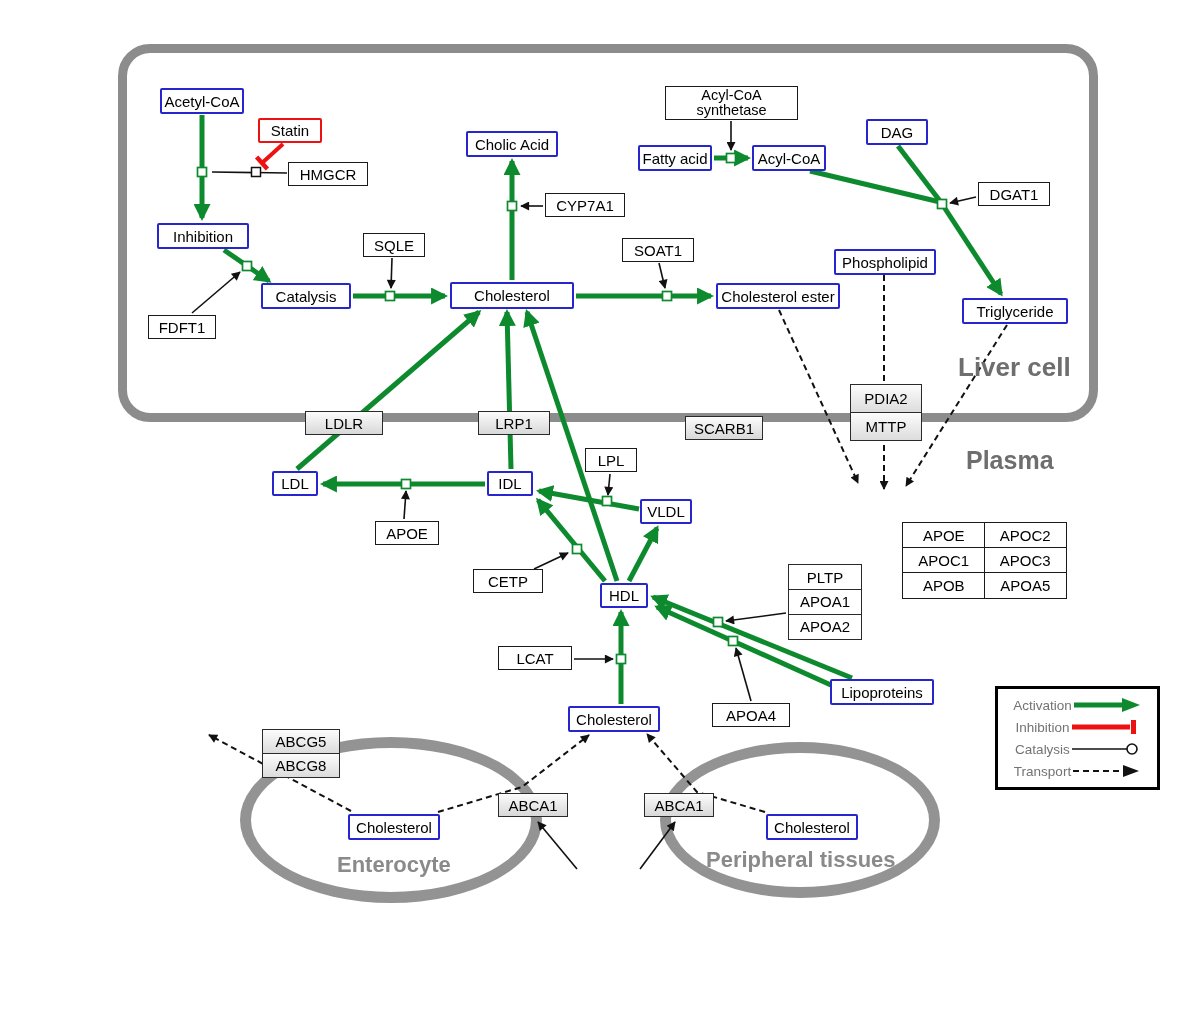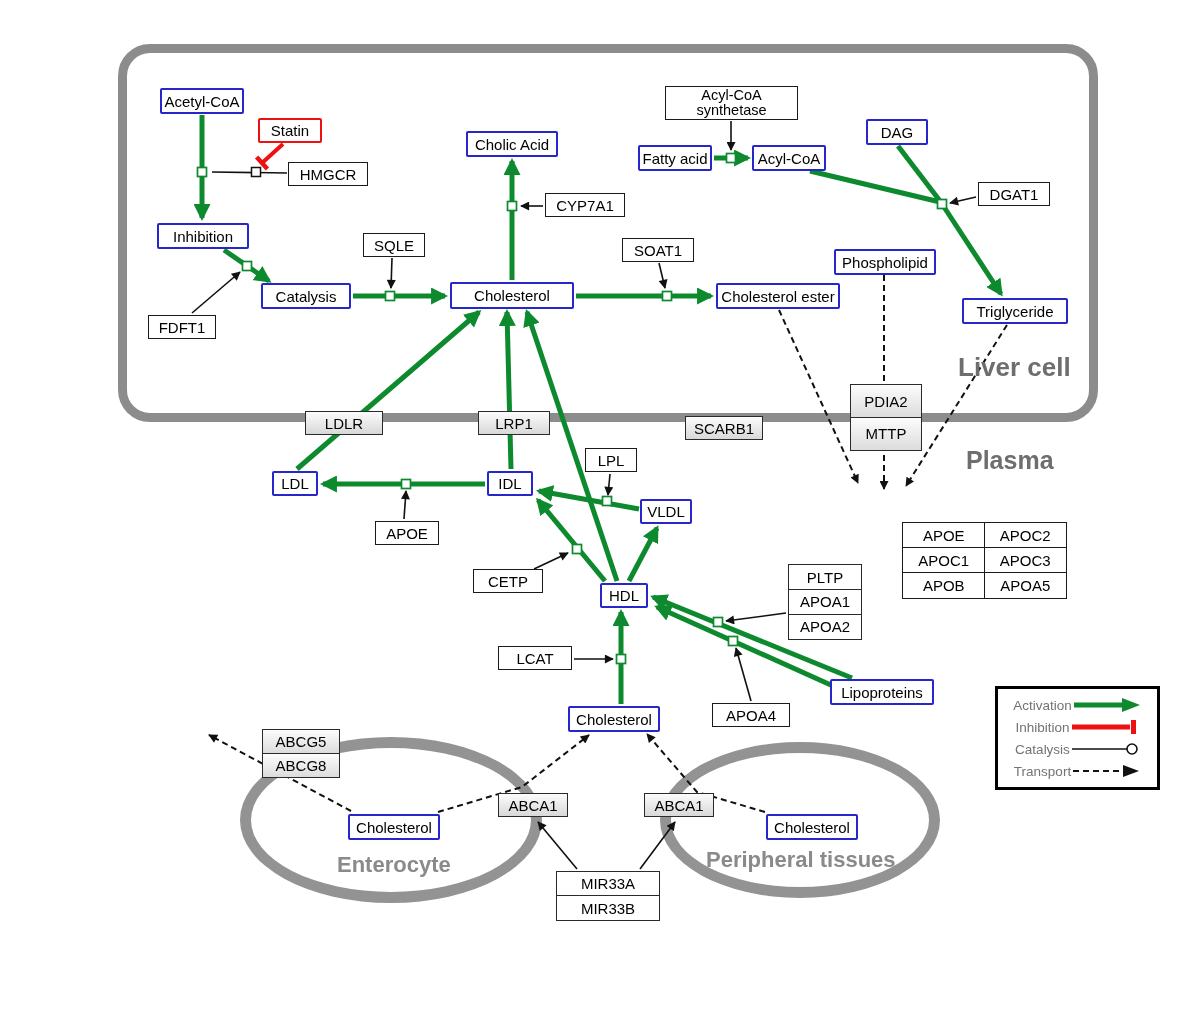--- a/index.html
+++ b/index.html
@@ -179,31 +179,27 @@
   <div class="node enzyme" style="left:473px;top:569px;width:70px;height:24px">CETP</div>
   <div class="node enzyme" style="left:498px;top:646px;width:74px;height:24px">LCAT</div>
   <div class="node enzyme" style="left:712px;top:703px;width:78px;height:24px">APOA4</div>
 
   <div class="node mem" style="left:305px;top:411px;width:78px;height:24px">LDLR</div>
   <div class="node mem" style="left:478px;top:411px;width:72px;height:24px">LRP1</div>
   <div class="node mem" style="left:685px;top:416px;width:78px;height:24px">SCARB1</div>
   <div class="node mem" style="left:498px;top:793px;width:70px;height:24px">ABCA1</div>
   <div class="node mem" style="left:644px;top:793px;width:70px;height:24px">ABCA1</div>
 
-  <div class="stack" style="left:850px;top:384px;width:72px;height:67px">
+  <div class="stack" style="left:850px;top:384px;width:72px;height:57px">
     <div class="cell">PDIA2</div>
     <div class="cell">MTTP</div>
   </div>
   <div class="stack" style="left:262px;top:729px;width:78px;height:49px">
     <div class="cell">ABCG5</div>
     <div class="cell">ABCG8</div>
-  </div>
-  <div class="stack white" style="left:556px;top:871px;width:104px;height:50px">
-    <div class="cell">MIR33A</div>
-    <div class="cell">MIR33B</div>
   </div>
   <div class="stack white" style="left:788px;top:564px;width:74px;height:76px">
     <div class="cell">PLTP</div>
     <div class="cell">APOA1</div>
     <div class="cell">APOA2</div>
   </div>
 
   <div class="apo-table" style="left:903px;top:523px;width:163px;height:75px">
     <div class="cell">APOE</div>
     <div class="cell">APOC2</div>

